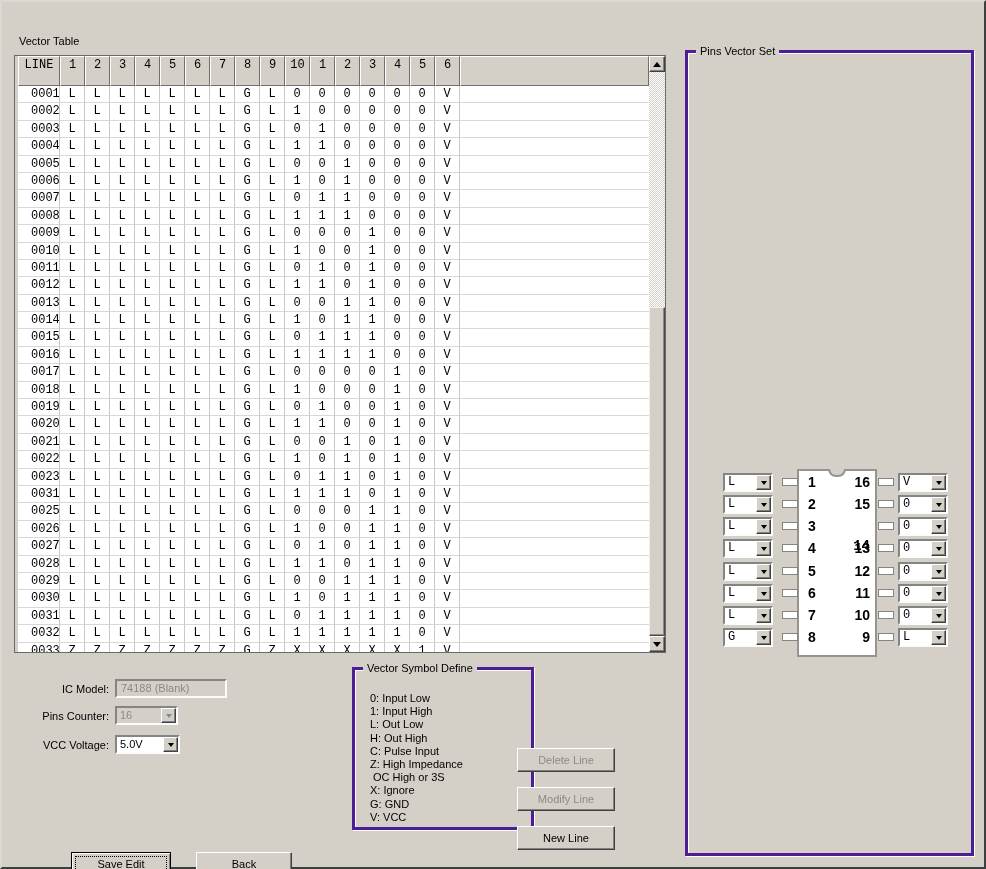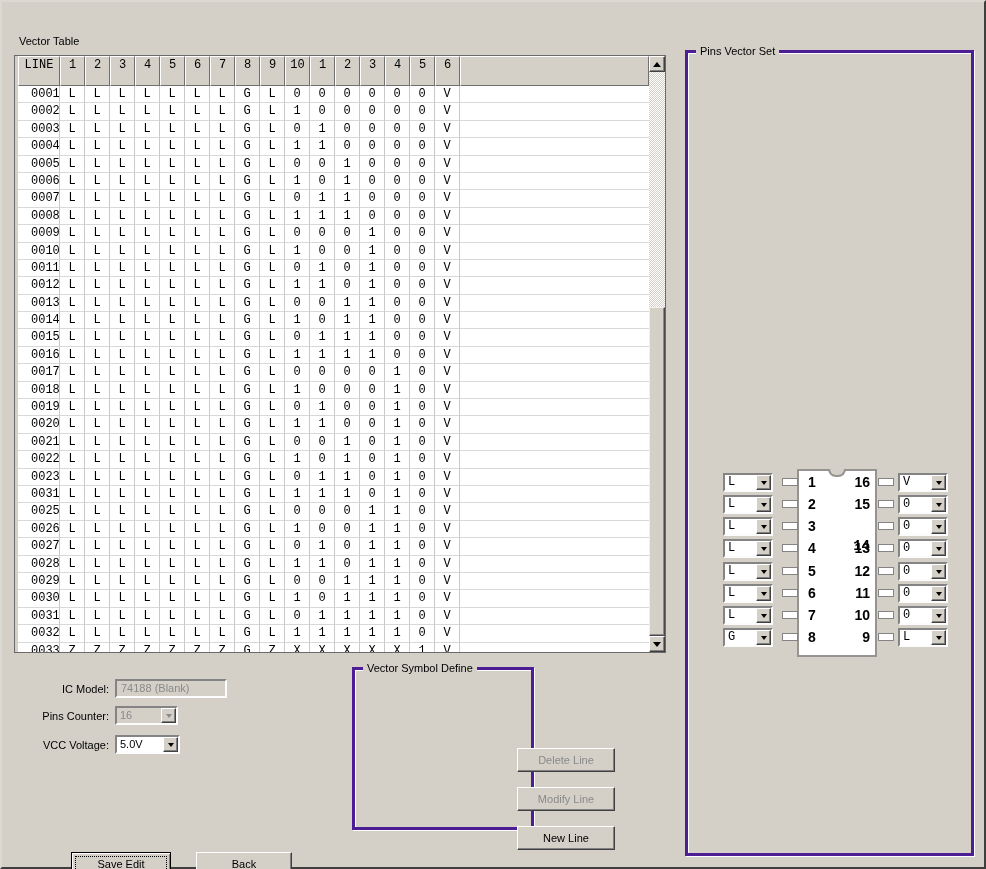--- a/index.html
+++ b/index.html
@@ -998,20 +998,32 @@
   <div class="fl" style="top:737px;">VCC Voltage:</div>
   <div class="combo combo-sans" style="left:113px; top:733px; width:65px;">
     <span class="combo-val">5.0V</span>
     <div class="combo-btn">
         <span class="tri-sm"></span>
       </div>
   </div>
 
   <div class="group sym-group">
     <span class="group-label">Vector Symbol Define</span>
+    <div class="sym-lines" id="sym-lines">
+        <div class="symline">0: Input Low</div>
+        <div class="symline">1: Input High</div>
+        <div class="symline">L: Out Low</div>
+        <div class="symline">H: Out High</div>
+        <div class="symline">C: Pulse Input</div>
+        <div class="symline">Z: High Impedance</div>
+        <div class="symline"> OC High or 3S</div>
+        <div class="symline">X: Ignore</div>
+        <div class="symline">G: GND</div>
+        <div class="symline">V: VCC</div>
+      </div>
   </div>
 
   <div class="btn btn-disabled" style="left:515px; top:728px; width:98px; height:24px;">Delete Line</div>
   <div class="btn btn-disabled" style="left:515px; top:767px; width:98px; height:24px;">Modify Line</div>
   <div class="btn" style="left:515px; top:806px; width:98px; height:24px;">New Line</div>
 
   <div class="btn btn-default" style="left:69px; top:832px; width:100px; height:23px;">
     <span>Save Edit</span>
     <span class="focus-rect"></span>
   </div>

